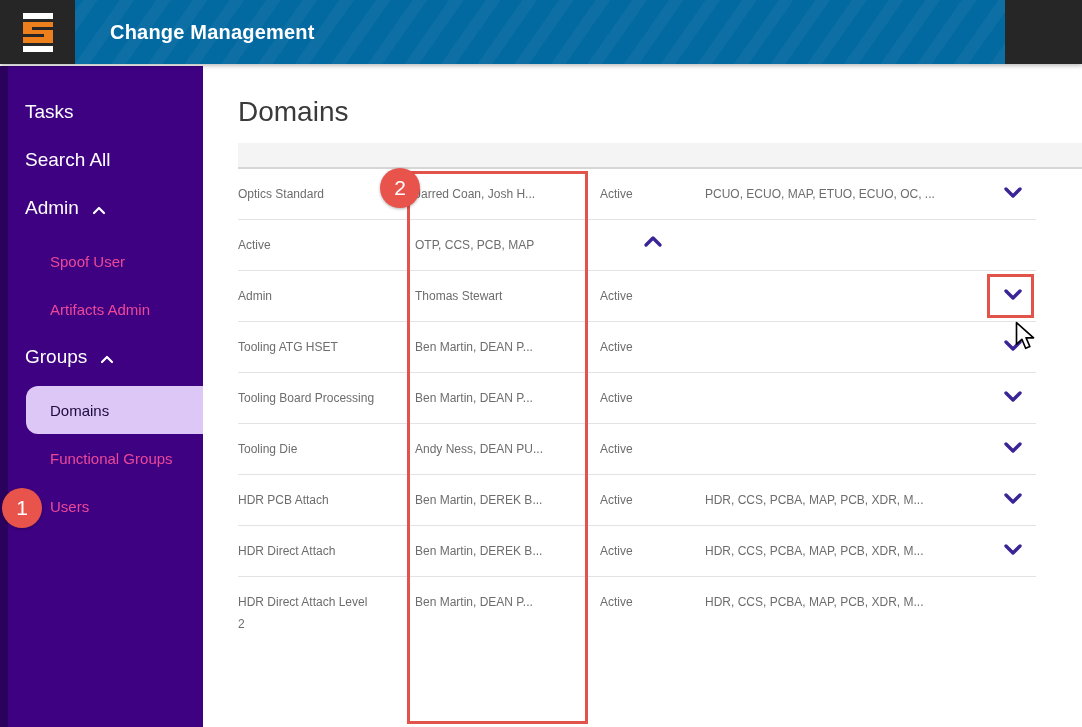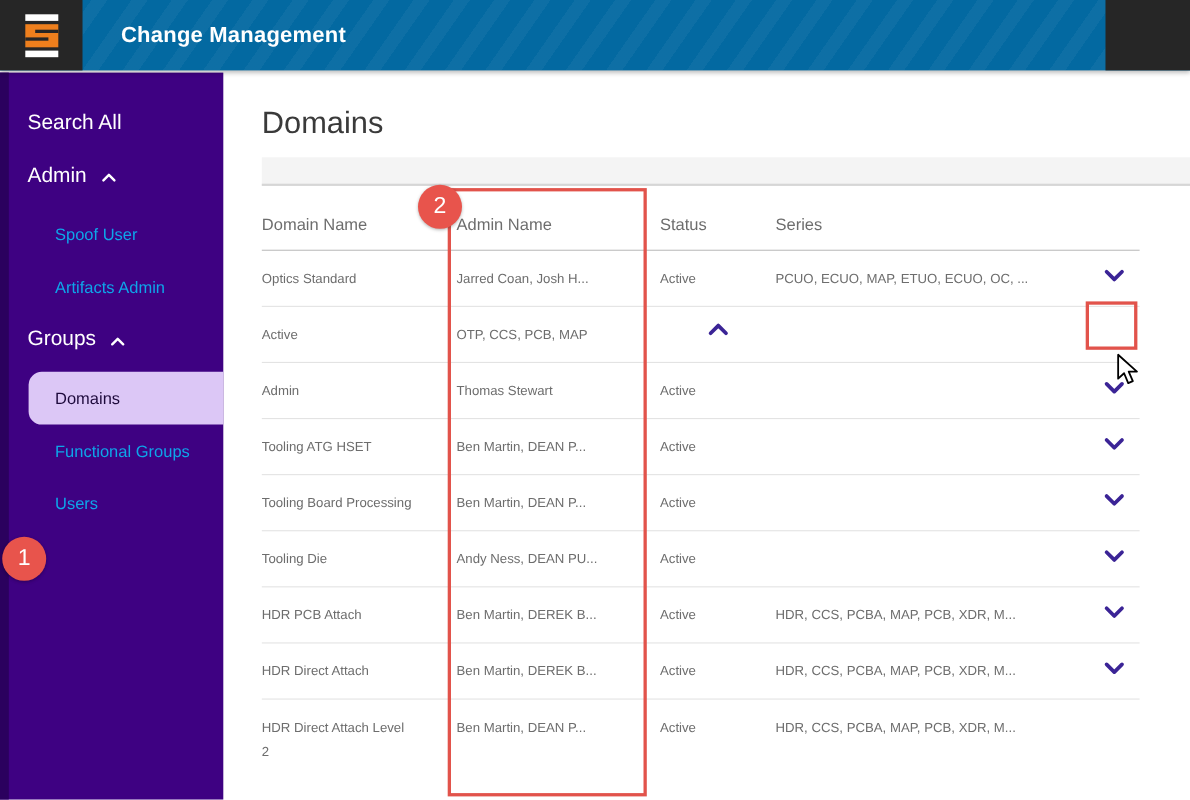--- a/index.html
+++ b/index.html
@@ -46,21 +46,21 @@
     z-index:10;
     padding-top:22px;
   }
   .nav-item {
     height:48px; display:flex; align-items:center;
     color:#ffffff; font-size:19px; padding-left:17px; cursor:pointer;
   }
   .nav-item .chev { margin-left:13px; margin-top:2px; }
   .nav-sub {
     height:48px; display:flex; align-items:center;
-    color:#0ea5e9; font-size:15px; padding-left:42px; cursor:pointer;
+    color:#ec4899; font-size:15px; padding-left:42px; cursor:pointer;
   }
   .gap-sm { height:5px; }
   .nav-sub.selected {
     background:#DCC7F6; color:#1E0A3C;
     margin-left:18px; padding-left:24px;
     border-radius:12px 0 0 12px;
     font-weight:400;
   }
 
   
@@ -110,20 +110,23 @@
         <div class="logo-notch-bot"></div>
       </div>
       <div class="logo-bar"></div>
     </div>
   </div>
   <div class="app-title">Change Management</div>
 </div>
 
 <div class="sidebar">
   <div class="nav-item">
+    <span>Tasks</span>
+  </div>
+  <div class="nav-item">
     <span>Search All</span>
   </div>
   <div class="nav-item">
     <span>Admin</span>
     <span class="chev">
       <svg width="14" height="9" viewBox="0 0 14 9">
           <polyline points="2,7 7,2 12,7" fill="none" stroke="#ffffff" stroke-width="2.2" stroke-linecap="round" stroke-linejoin="round"></polyline>
         </svg>
     </span>
   </div>
@@ -153,27 +156,20 @@
     <span>Users</span>
   </div>
 </div>
 
 <div class="main">
   <h1 class="page-title">Domains</h1>
   <div class="sub-band"></div>
 
   <div class="dtable">
 
-    <div class="trow thead-row">
-      <div class="cell">Domain Name</div>
-      <div class="cell">Admin Name</div>
-      <div class="cell">Status</div>
-      <div class="cell">Series</div>
-      <div class="cell"></div>
-    </div>
 
     <div class="trow">
       <div class="cell">Optics Standard</div>
       <div class="cell">Jarred Coan, Josh H...</div>
       <div class="cell">Active</div>
       <div class="cell">PCUO, ECUO, MAP, ETUO, ECUO, OC, ...</div>
       <div class="expander">
         <span><svg width="22" height="13" viewBox="0 0 22 13">
               <polyline points="4,3 11,10 18,3" fill="none" stroke="#3b2496" stroke-width="3.4" stroke-linecap="round" stroke-linejoin="round"></polyline>
             </svg></span>

